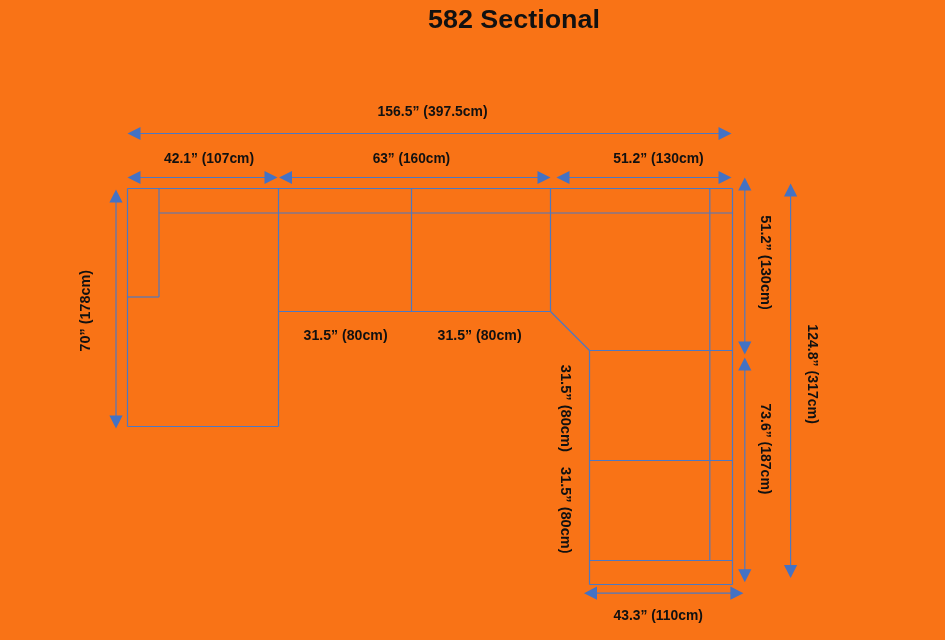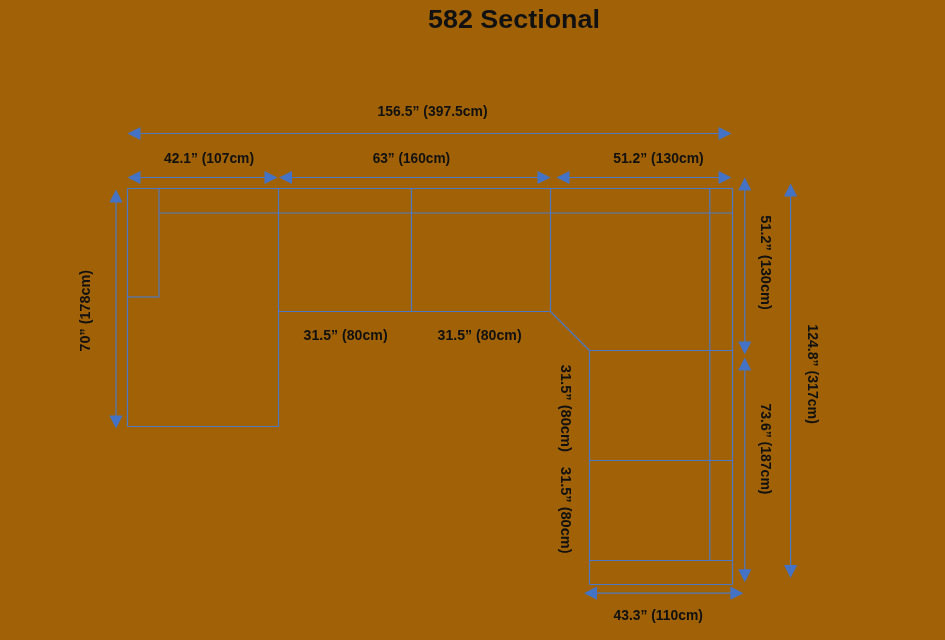--- a/index.html
+++ b/index.html
@@ -1,16 +1,16 @@
 <!DOCTYPE html>
 <html><head>
 <meta charset="utf-8">
 <style>
   html,body{margin:0;padding:0;background:#fbfcfa;}
-  #stage{position:relative;width:945px;height:640px;background:#a16207;overflow:hidden;}
+  #stage{position:relative;width:945px;height:640px;background:#f97316;overflow:hidden;}
   svg{position:absolute;left:0;top:0;}
   text{font-family:"Liberation Sans",sans-serif;font-weight:bold;fill:#111111;}
 </style>
 </head>
 <body>
 <div id="stage">
 <svg width="945" height="640" viewBox="0 0 945 640">
 
   <g stroke="#4d78c3" stroke-width="1.2" fill="none">
     <path d="M127.5,188.5 H732.5"></path>

